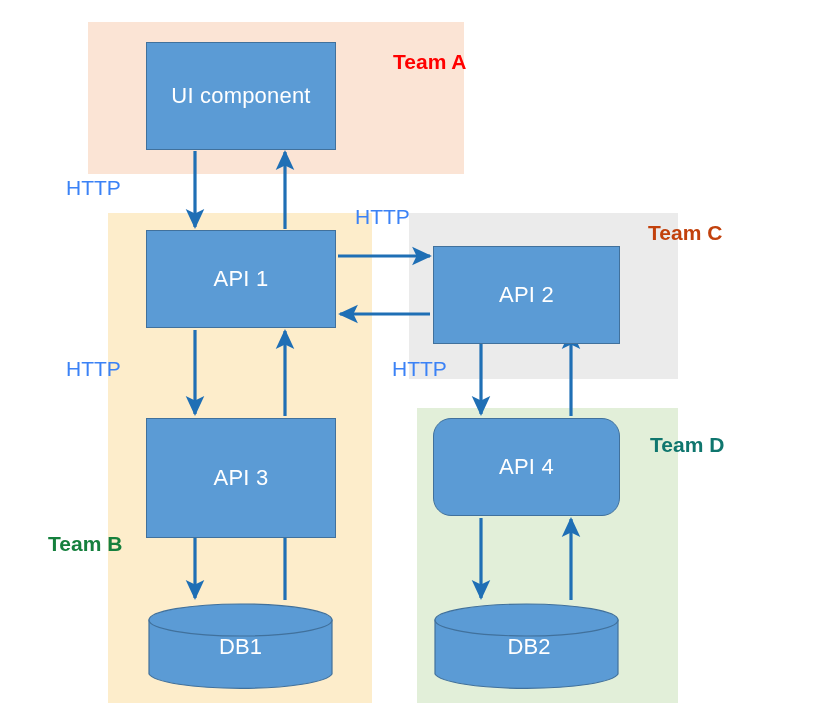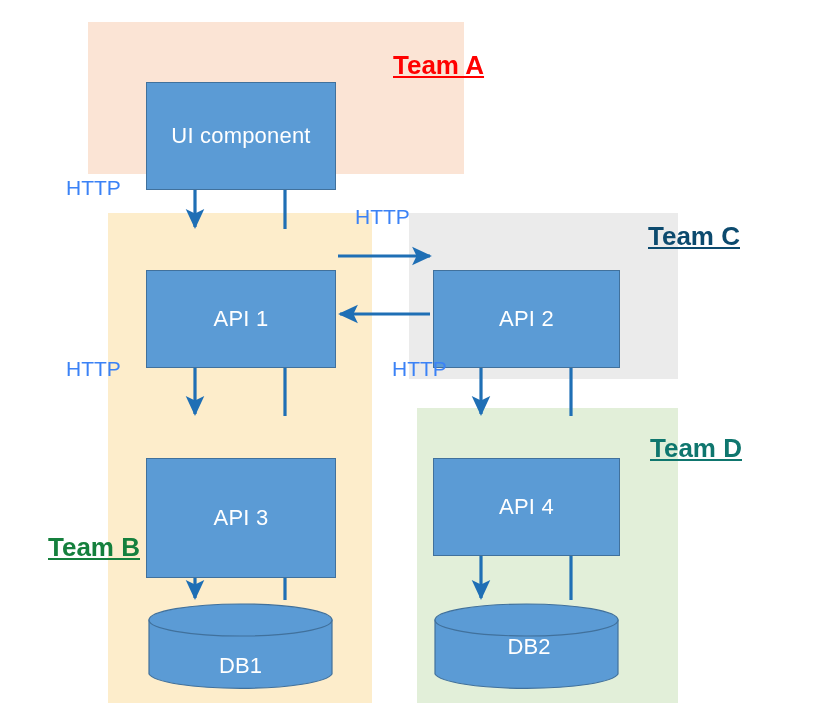--- a/index.html
+++ b/index.html
@@ -23,40 +23,38 @@
     box-sizing: border-box;
     background: #5B9BD5;
     border: 1px solid #41719C;
     display: flex;
     align-items: center;
     justify-content: center;
     color: #ffffff;
     font-size: 22px;
     font-weight: 400;
     letter-spacing: 0.2px;
-    margin-top: 40px;
   }
   .db {
     position: absolute;
   }
   .db-label {
     position: absolute;
     left: 0;
     right: 0;
     text-align: center;
     color: #ffffff;
     font-size: 22px;
     pointer-events: none;
   }
   .team-label {
     position: absolute;
-    font-size: 26px;
+    font-size: 21px;
     font-weight: bold;
     white-space: nowrap;
-    text-decoration: underline;
   }
   .http-label {
     position: absolute;
     font-size: 21px;
     color: #3b82f6;
     white-space: nowrap;
   }
   svg.arrows {
     position: absolute;
     left: 0;
@@ -106,51 +104,51 @@
   </svg>
 
   <div class="node-box" style="left:146px; top:42px; width:190px; height:108px;">
     <span>UI component</span>
   </div>
 
   <div class="node-box" style="left:146px; top:230px; width:190px; height:98px;">
     <span>API 1</span>
   </div>
 
-  <div class="node-box" style="left:433px; top:230px; width:187px; height:98px;">
+  <div class="node-box" style="left:433px; top:246px; width:187px; height:98px;">
     <span>API 2</span>
   </div>
 
   <div class="node-box" style="left:146px; top:418px; width:190px; height:120px;">
     <span>API 3</span>
   </div>
 
-  <div class="node-box" style="left:433px; top:418px; width:187px; height:98px;">
+  <div class="node-box" style="left:433px; top:418px; width:187px; height:98px;border-radius:18px;">
     <span>API 4</span>
   </div>
 
   <div class="db" style="left:148px; top:603px; width:185px; height:88px;">
     <svg width="185" height="88" viewBox="0 0 185 88" xmlns="http://www.w3.org/2000/svg">
       <path d="M1,17 L1,71 A92,16 0 0,0 184,71 L184,17 Z" fill="#5B9BD5" stroke="#41719C" stroke-width="1.2"></path>
       <ellipse cx="92.5" cy="17" rx="91.5" ry="16" fill="#5B9BD5" stroke="#41719C" stroke-width="1.2"></ellipse>
     </svg>
-    <div class="db-label" style="top:31px;margin-top:19px;">DB1</div>
+    <div class="db-label" style="top:31px;">DB1</div>
   </div>
 
   <div class="db" style="left:434px; top:603px; width:190px; height:88px;">
     <svg width="185" height="88" viewBox="0 0 185 88" xmlns="http://www.w3.org/2000/svg">
       <path d="M1,17 L1,71 A92,16 0 0,0 184,71 L184,17 Z" fill="#5B9BD5" stroke="#41719C" stroke-width="1.2"></path>
       <ellipse cx="92.5" cy="17" rx="91.5" ry="16" fill="#5B9BD5" stroke="#41719C" stroke-width="1.2"></ellipse>
     </svg>
     <div class="db-label" style="top:31px;">DB2</div>
   </div>
 
   <div class="team-label" style="left:393px; top:50px; color:#FF0000;">Team A</div>
   <div class="team-label" style="left:48px; top:532px; color:#15803d;">Team B</div>
-  <div class="team-label" style="left:648px; top:221px; color:#0c4a6e;">Team C</div>
+  <div class="team-label" style="left:648px; top:221px; color:#c2410c;">Team C</div>
   <div class="team-label" style="left:650px; top:433px; color:#0f766e;">Team D</div>
 
   <div class="http-label" style="left:66px; top:176px;">HTTP</div>
   <div class="http-label" style="left:355px; top:205px;">HTTP</div>
   <div class="http-label" style="left:66px; top:357px;">HTTP</div>
   <div class="http-label" style="left:392px; top:357px;">HTTP</div>
 
 </div>
 
 </body></html>

